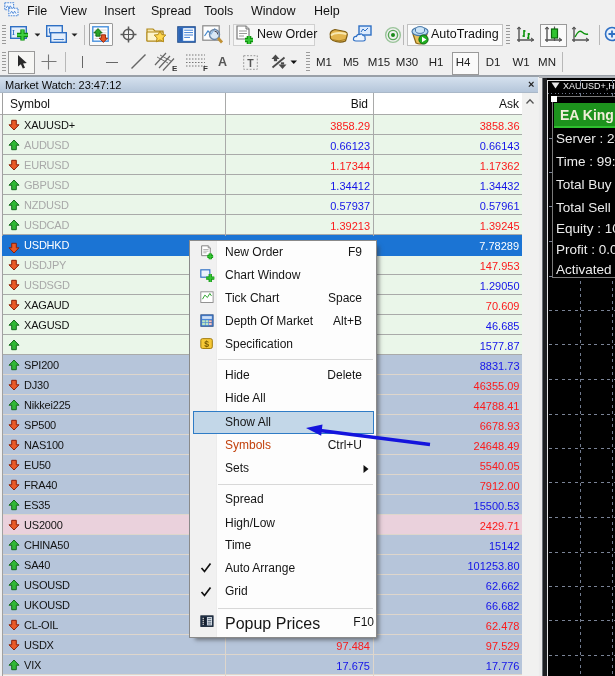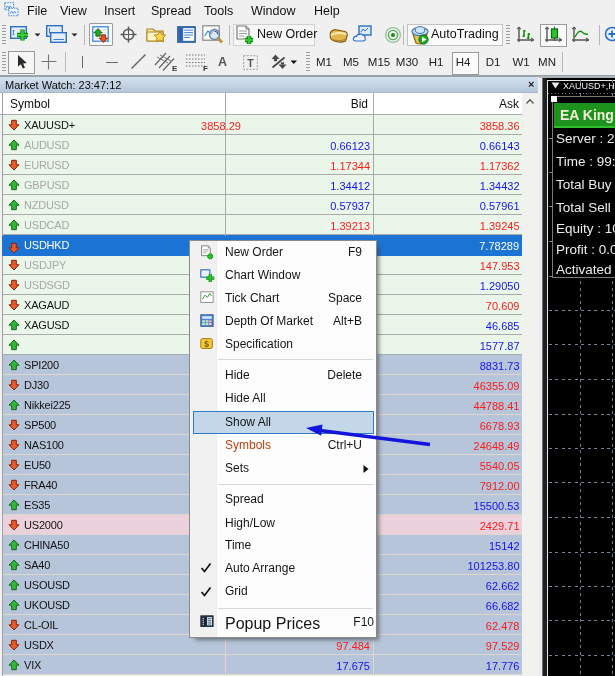--- a/index.html
+++ b/index.html
@@ -196,21 +196,21 @@
 <div class="abs" style="left:528px;top:78px;font-size:11px;color:#222;font-weight:bold;">×</div>
 <div class="abs" style="left:0;top:93px;width:522px;height:22px;background:#fff;border-bottom:1px solid #a9aaa9;box-sizing:border-box;"></div>
 <div class="abs" style="left:10px;top:97px;font-size:12px;color:#111;">Symbol</div>
 <div class="abs" style="left:0;top:97px;width:368px;font-size:12px;color:#111;text-align:right;">Bid</div>
 <div class="abs" style="left:0;top:97px;width:519px;font-size:12px;color:#111;text-align:right;">Ask</div>
 <div class="abs" style="left:2px;top:115px;width:520px;height:20px;background:#eaf6e9;border-bottom:1px solid #a9aaa9;box-sizing:border-box;"></div>
 <svg style="position:absolute;left:8px;top:119px" width="12" height="12" viewBox="0 0 12 12">
     <path d="M6 11 L1 5.8 L3.7 5.8 L3.7 1.3 L8.3 1.3 L8.3 5.8 L11 5.8 Z" fill="#e95b28" stroke="#8e2008" stroke-width="1"></path>
   </svg>
 <div class="abs" style="left:24px;top:119px;font-size:11px;letter-spacing:-0.2px;color:#131313;">XAUUSD+</div>
-<div class="abs" style="left:0;top:119.5px;width:442px;font-size:11px;color:#fb1b1b;text-align:center;">3858.29</div>
+<div class="abs" style="left:0;top:119.5px;width:370px;font-size:11px;color:#fb1b1b;text-align:right;">3858.29</div>
 <div class="abs" style="left:0;top:119.5px;width:519.5px;font-size:11px;color:#fb1b1b;text-align:right;">3858.36</div>
 <div class="abs" style="left:2px;top:135px;width:520px;height:20px;background:#eaf6e9;border-bottom:1px solid #a9aaa9;box-sizing:border-box;"></div>
 <svg style="position:absolute;left:8px;top:139px" width="12" height="12" viewBox="0 0 12 12">
     <path d="M6 1 L11 6.2 L8.3 6.2 L8.3 10.7 L3.7 10.7 L3.7 6.2 L1 6.2 Z" fill="#30b735" stroke="#14691c" stroke-width="1"></path>
   </svg>
 <div class="abs" style="left:24px;top:139px;font-size:11px;letter-spacing:-0.2px;color:#a8a8a8;">AUDUSD</div>
 <div class="abs" style="left:0;top:139.5px;width:370px;font-size:11px;color:#1414e8;text-align:right;">0.66123</div>
 <div class="abs" style="left:0;top:139.5px;width:519.5px;font-size:11px;color:#1414e8;text-align:right;">0.66143</div>
 <div class="abs" style="left:2px;top:155px;width:520px;height:20px;background:#eaf6e9;border-bottom:1px solid #a9aaa9;box-sizing:border-box;"></div>
 <svg style="position:absolute;left:8px;top:159px" width="12" height="12" viewBox="0 0 12 12">

